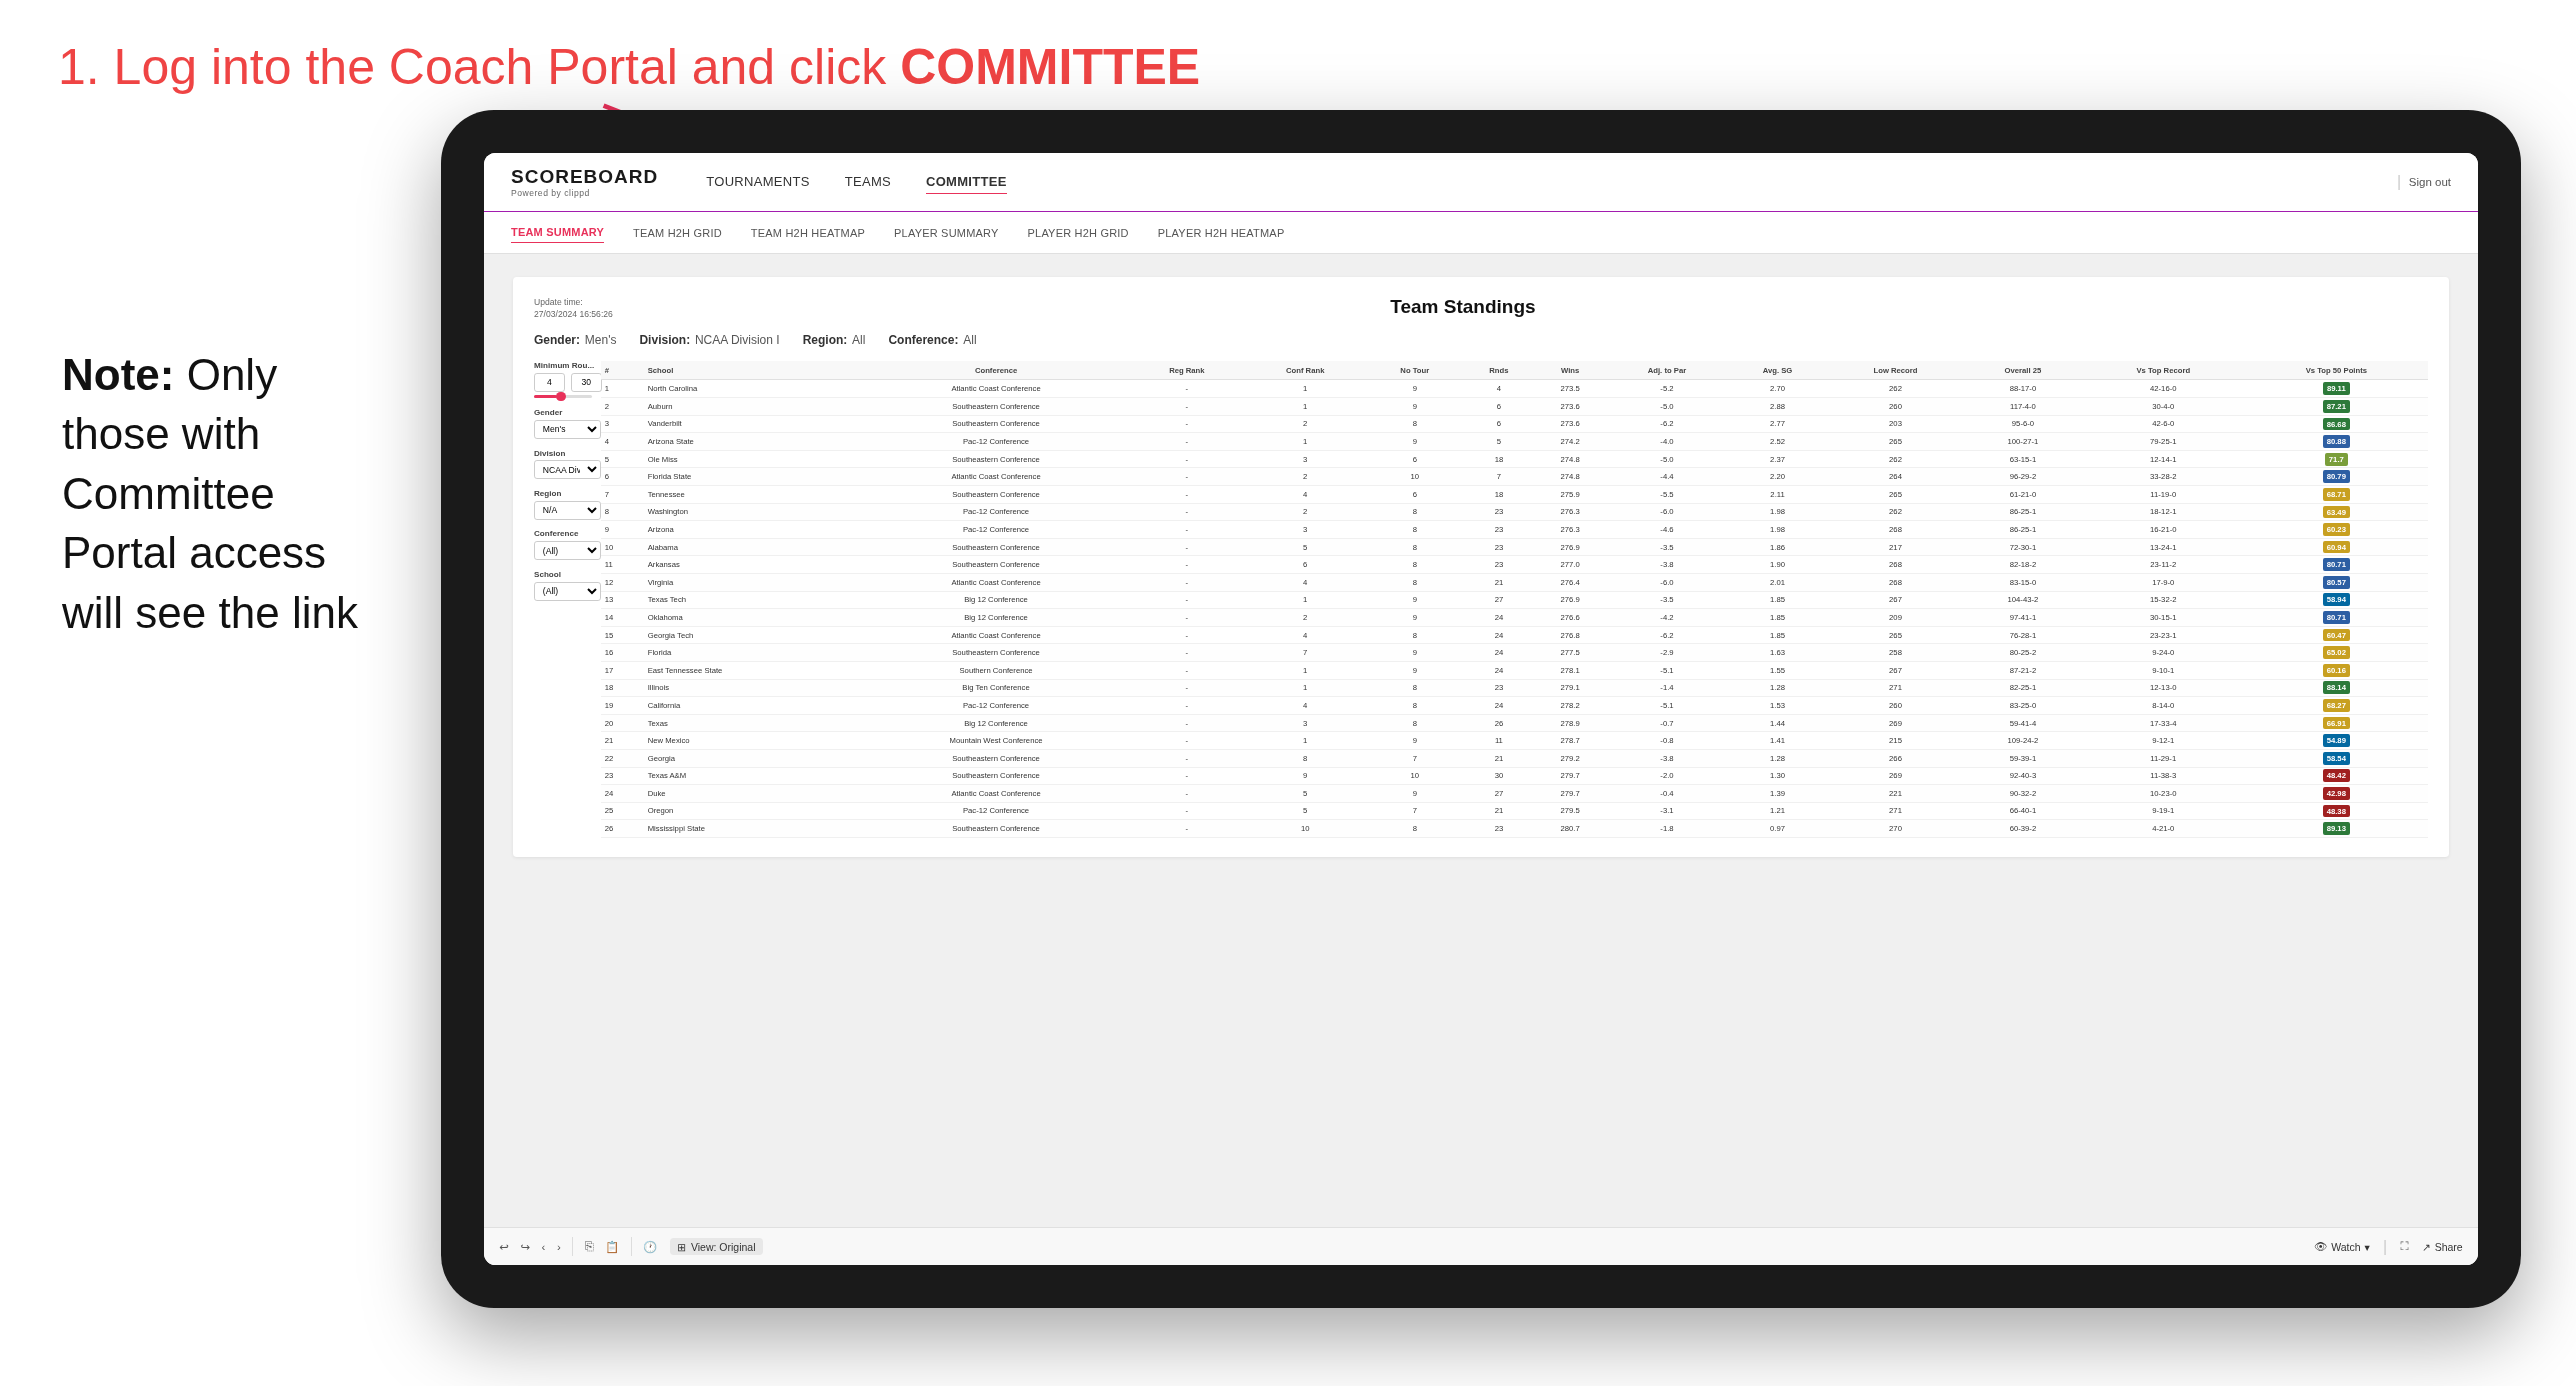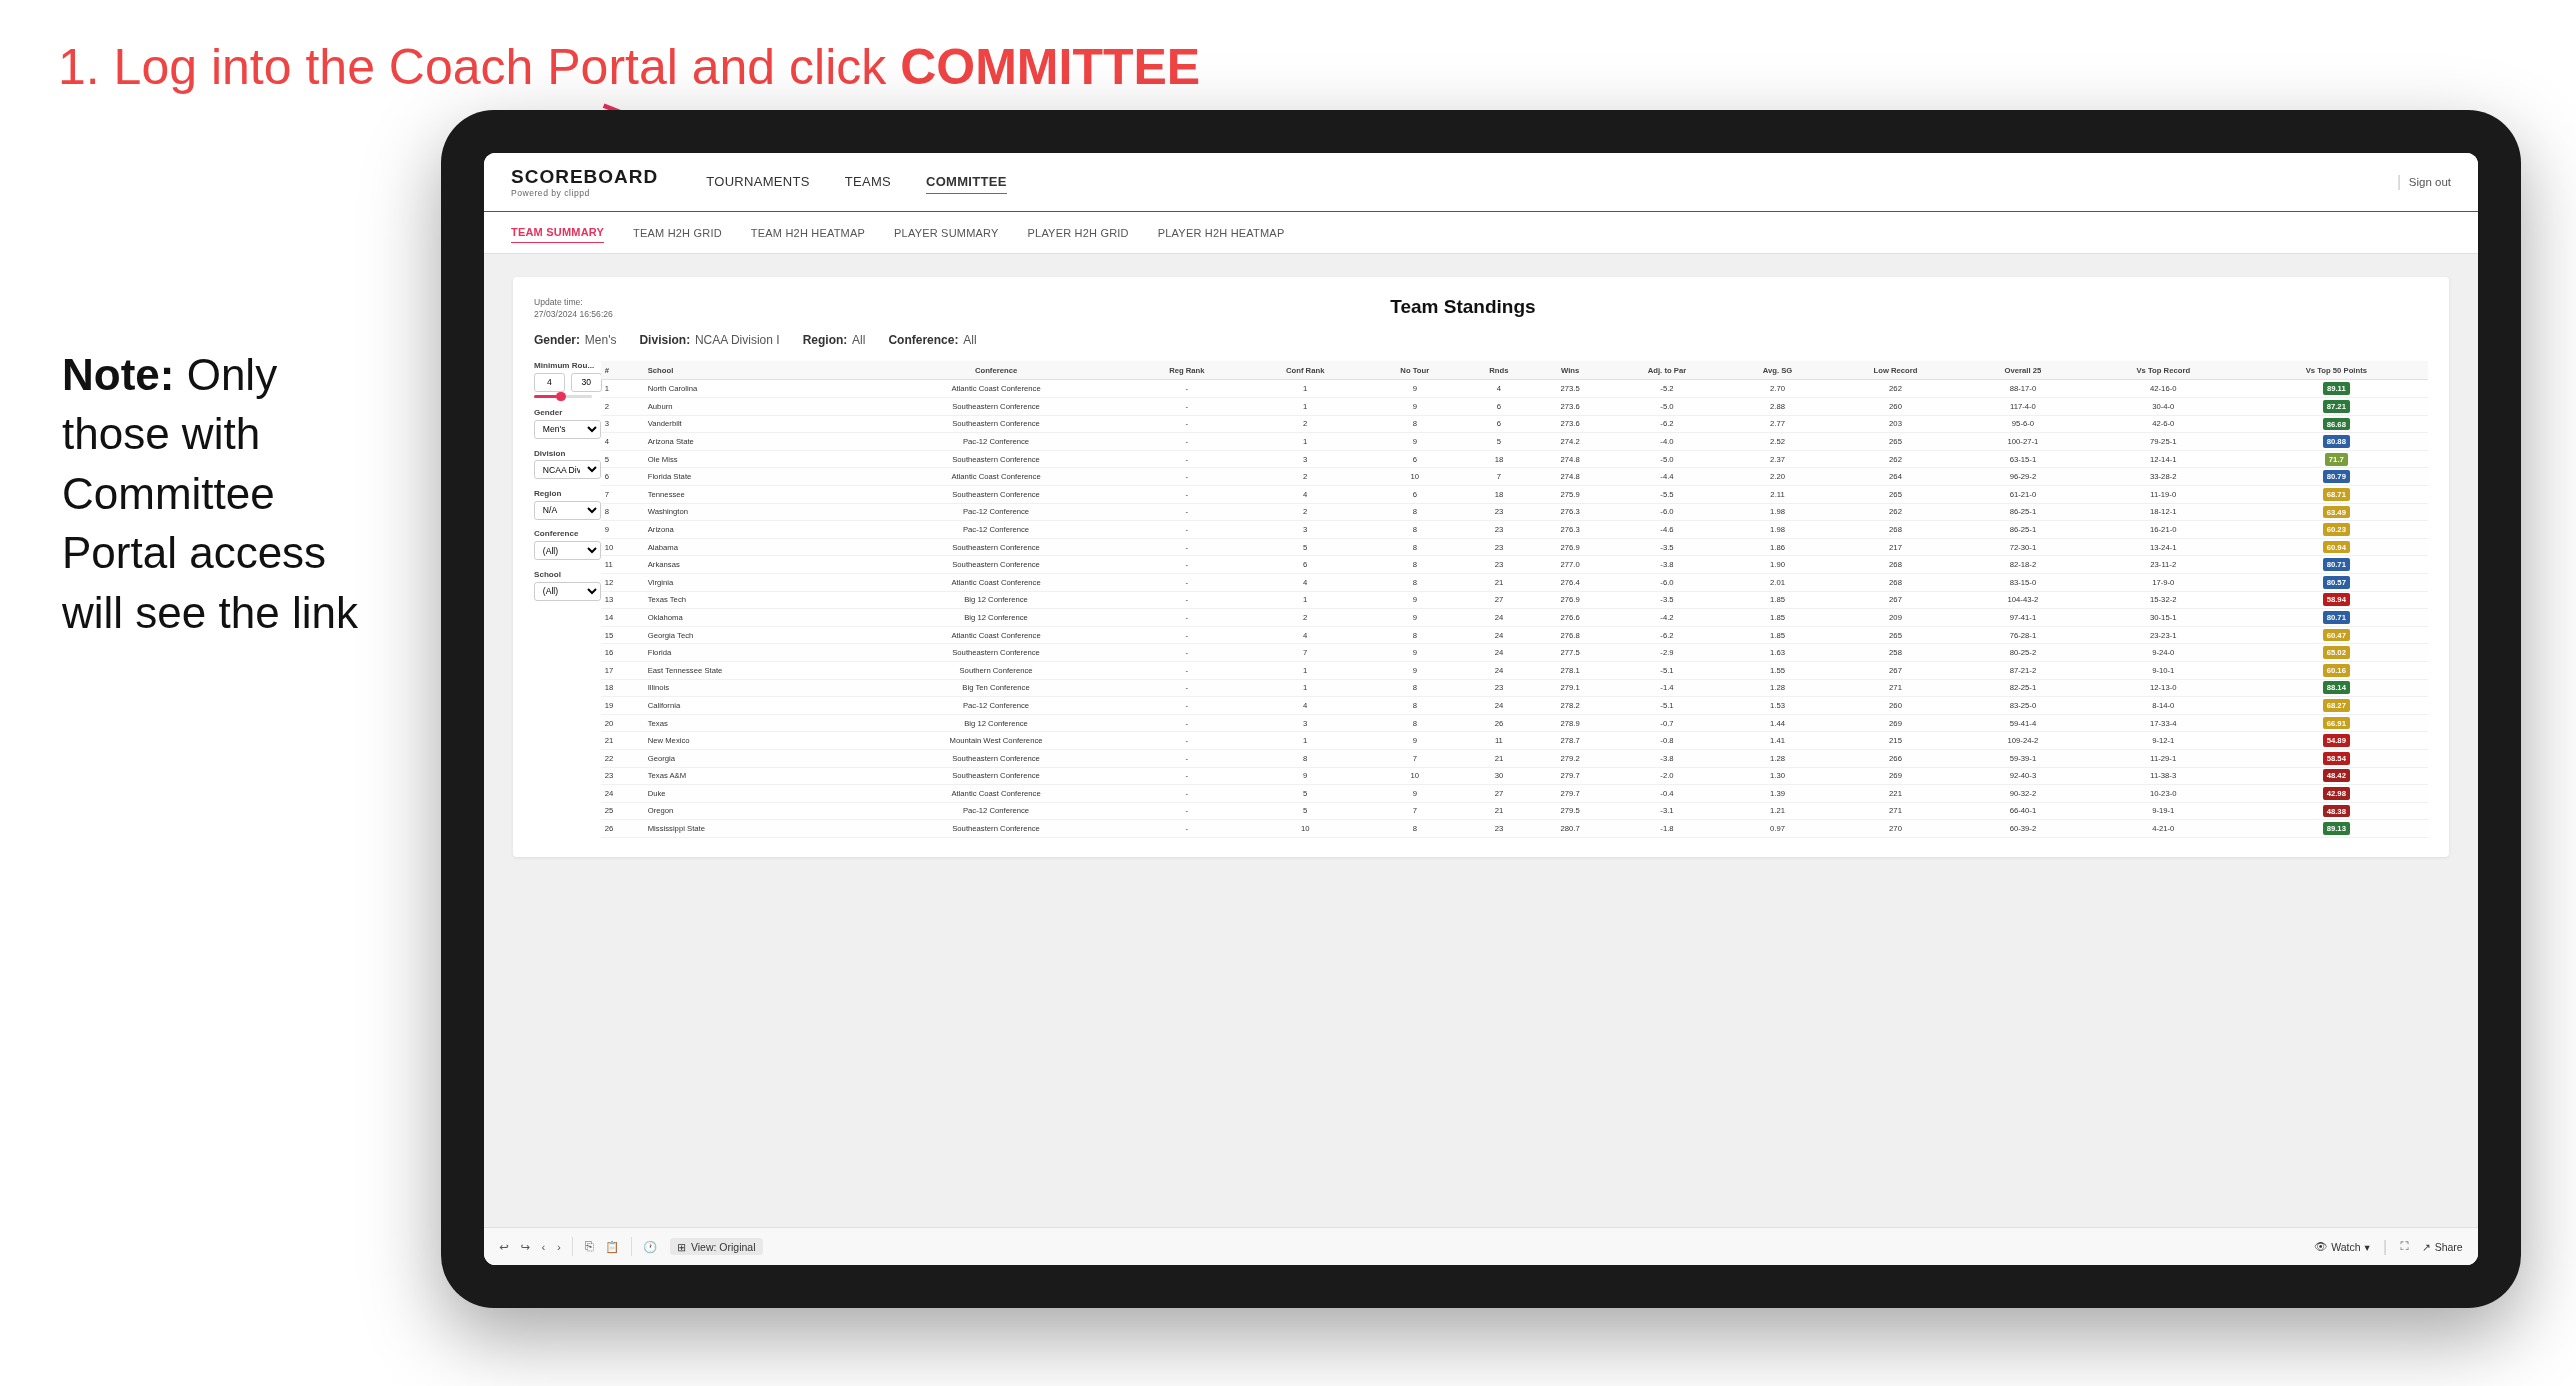--- a/index.html
+++ b/index.html
@@ -311,21 +311,21 @@
     }
     .cell-highlight-yellow {
       background: #c8a020;
       color: #fff !important;
       border-radius: 1.9px;
       padding: 1.9px 3.8px;
       font-weight: 600;
       font-size: 7.7px;
     }
     .cell-highlight-orange {
-      background: #b91c1c;
+      background: #0369a1;
       color: #fff !important;
       border-radius: 1.9px;
       padding: 1.9px 3.8px;
       font-weight: 600;
       font-size: 7.7px;
     }
     .cell-highlight-red {
       background: #a02020;
       color: #fff !important;
       border-radius: 1.9px;

